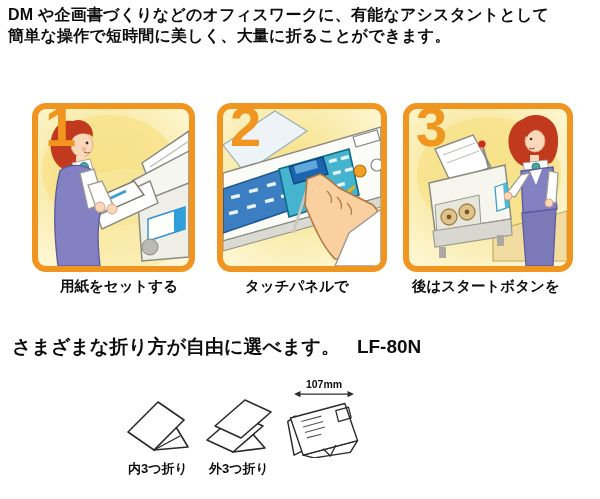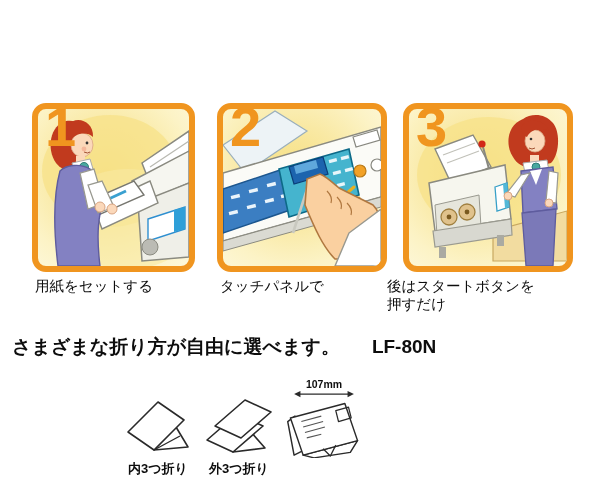--- a/index.html
+++ b/index.html
@@ -15,45 +15,49 @@
          background:radial-gradient(circle at 45% 42%, #F6DF80 0%, #F9E9A4 40%, #FCF3C6 72%, #FDF8DC 100%);
          overflow:hidden;}
   .panel-1{left:32px;width:151px;}
   .panel-2{left:217px;width:158px;}
   .panel-3{left:403px;width:158px;}
   .panel-num{position:absolute;top:-10px;left:7px;font-size:56px;font-weight:800;color:#F0951F;
              z-index:3;line-height:1;}
   .illus{position:absolute;left:0;top:0;width:100%;height:100%;}
 
   
-  .caption{position:absolute;top:277px;font-size:14.5px;font-weight:normal;line-height:18px;}
+  .caption{position:absolute;top:277px;font-size:14.5px;font-weight:bold;line-height:18px;margin-left:25px;}
   .cap-1{left:35px;} .cap-2{left:220px;} .cap-3{left:387px;}
   .caption span{display:block;}
 
   
-  .folds-heading{position:absolute;left:12px;top:334px;display:flex;gap:32px;align-items:baseline;
+  .folds-heading{position:absolute;left:12px;top:334px;display:flex;gap:17px;align-items:baseline;
                  font-size:19px;font-weight:bold;}
 
   
   .fold-row{position:absolute;left:116px;top:378px;display:flex;align-items:flex-start;}
   .fold-item{display:flex;flex-direction:column;align-items:center;}
   .fi-1{width:84px;} .fi-2{width:78px;} .fi-3{width:92px;gap:40px;} .fi-4{width:72px;} .fi-5{width:80px;}
   .fold-art{height:80px;display:flex;flex-direction:column;justify-content:flex-end;align-items:center;}
   .fold-svg{display:block;}
   .fold-label{font-size:13px;font-weight:600;line-height:16px;text-align:right;margin-top:3px;white-space:nowrap;}
   .fold-label span{display:block;}
   .dim-label{font-size:10.5px;font-weight:600;line-height:12px;}
   .line-art{fill:#ffffff;stroke:#2a2a2a;stroke-width:1.6;stroke-linejoin:round;}
   .line-only{fill:none;stroke:#2a2a2a;stroke-width:1.4;stroke-linejoin:round;}
 </style>
 </head>
 <body>
 
 <div id="page">
 
+  <div class="intro">
+    <div>DM や企画書づくりなどのオフィスワークに、有能なアシスタントとして</div>
+    <div>簡単な操作で短時間に美しく、大量に折ることができます。</div>
+  </div>
 
   <div class="panel panel-1">
     <div class="panel-num">1</div>
     <svg class="illus" viewBox="0 0 151 157">
       <ellipse cx="72" cy="62" rx="68" ry="56" fill="#F7E188" opacity="0.75"></ellipse>
       <ellipse cx="90" cy="110" rx="70" ry="50" fill="#F9E9A2" opacity="0.6"></ellipse>
 
       <polygon points="104,54 151,22 151,62 114,80" fill="#FFFFFF" stroke="#8A8A80" stroke-width="1.5"></polygon>
       <polyline points="112,58 151,32" fill="none" stroke="#B8B8B0" stroke-width="1.2"></polyline>
       <polygon points="94,72 151,42 151,74 104,94" fill="#F6F6F0" stroke="#8A8A80" stroke-width="1.5"></polygon>
@@ -185,21 +189,20 @@
 
   <div class="caption cap-1">
     <span>用紙をセットする</span>
     <span></span>
   </div>
   <div class="caption cap-2">
     <span>タッチパネルで</span>
   </div>
   <div class="caption cap-3">
     <span>後はスタートボタンを</span>
-    <span>押すだけ</span>
   </div>
 
   <div class="folds-heading">
     <span>さまざまな折り方が自由に選べます。</span>
     <span>LF-80N</span>
   </div>
 
   <div class="fold-row">
 
     <div class="fold-item fi-1">

